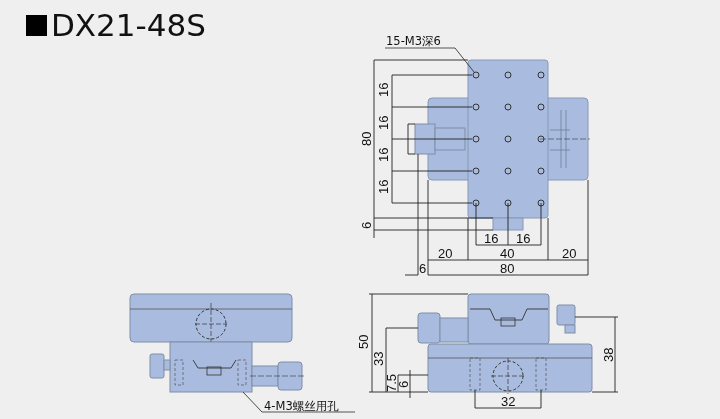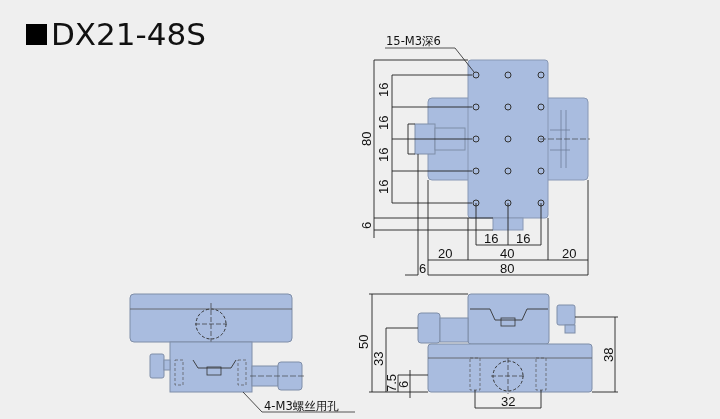--- a/index.html
+++ b/index.html
@@ -1,17 +1,17 @@
 <!DOCTYPE html>
 <html><head>
 <meta charset="utf-8">
 <style>
   html, body { margin: 0; padding: 0; }
   body { width: 720px; height: 419px; background: #efefef; overflow: hidden; position: relative; font-family: "Liberation Sans", sans-serif; }
-  .title { position: absolute; left: 26px; top: 16px; font-size: 31px; color: #111; font-family: "DejaVu Sans", sans-serif; letter-spacing: 0px; display: flex; align-items: center; }
+  .title { position: absolute; left: 26px; top: 7px; font-size: 31px; color: #111; font-family: "DejaVu Sans", sans-serif; letter-spacing: 0px; display: flex; align-items: center; }
   .title .sq { display: inline-block; width: 21px; height: 21px; background: #000; margin-right: 4px; }
   svg { position: absolute; left: 0; top: 0; }
   .dim { font-family: "Liberation Sans", sans-serif; font-size: 13px; fill: #111; }
   .lbl { font-family: "DejaVu Sans", sans-serif; font-size: 11.5px; fill: #111; }
 </style>
 </head>
 <body>
 
 <div class="title">
   <span class="sq"></span>

